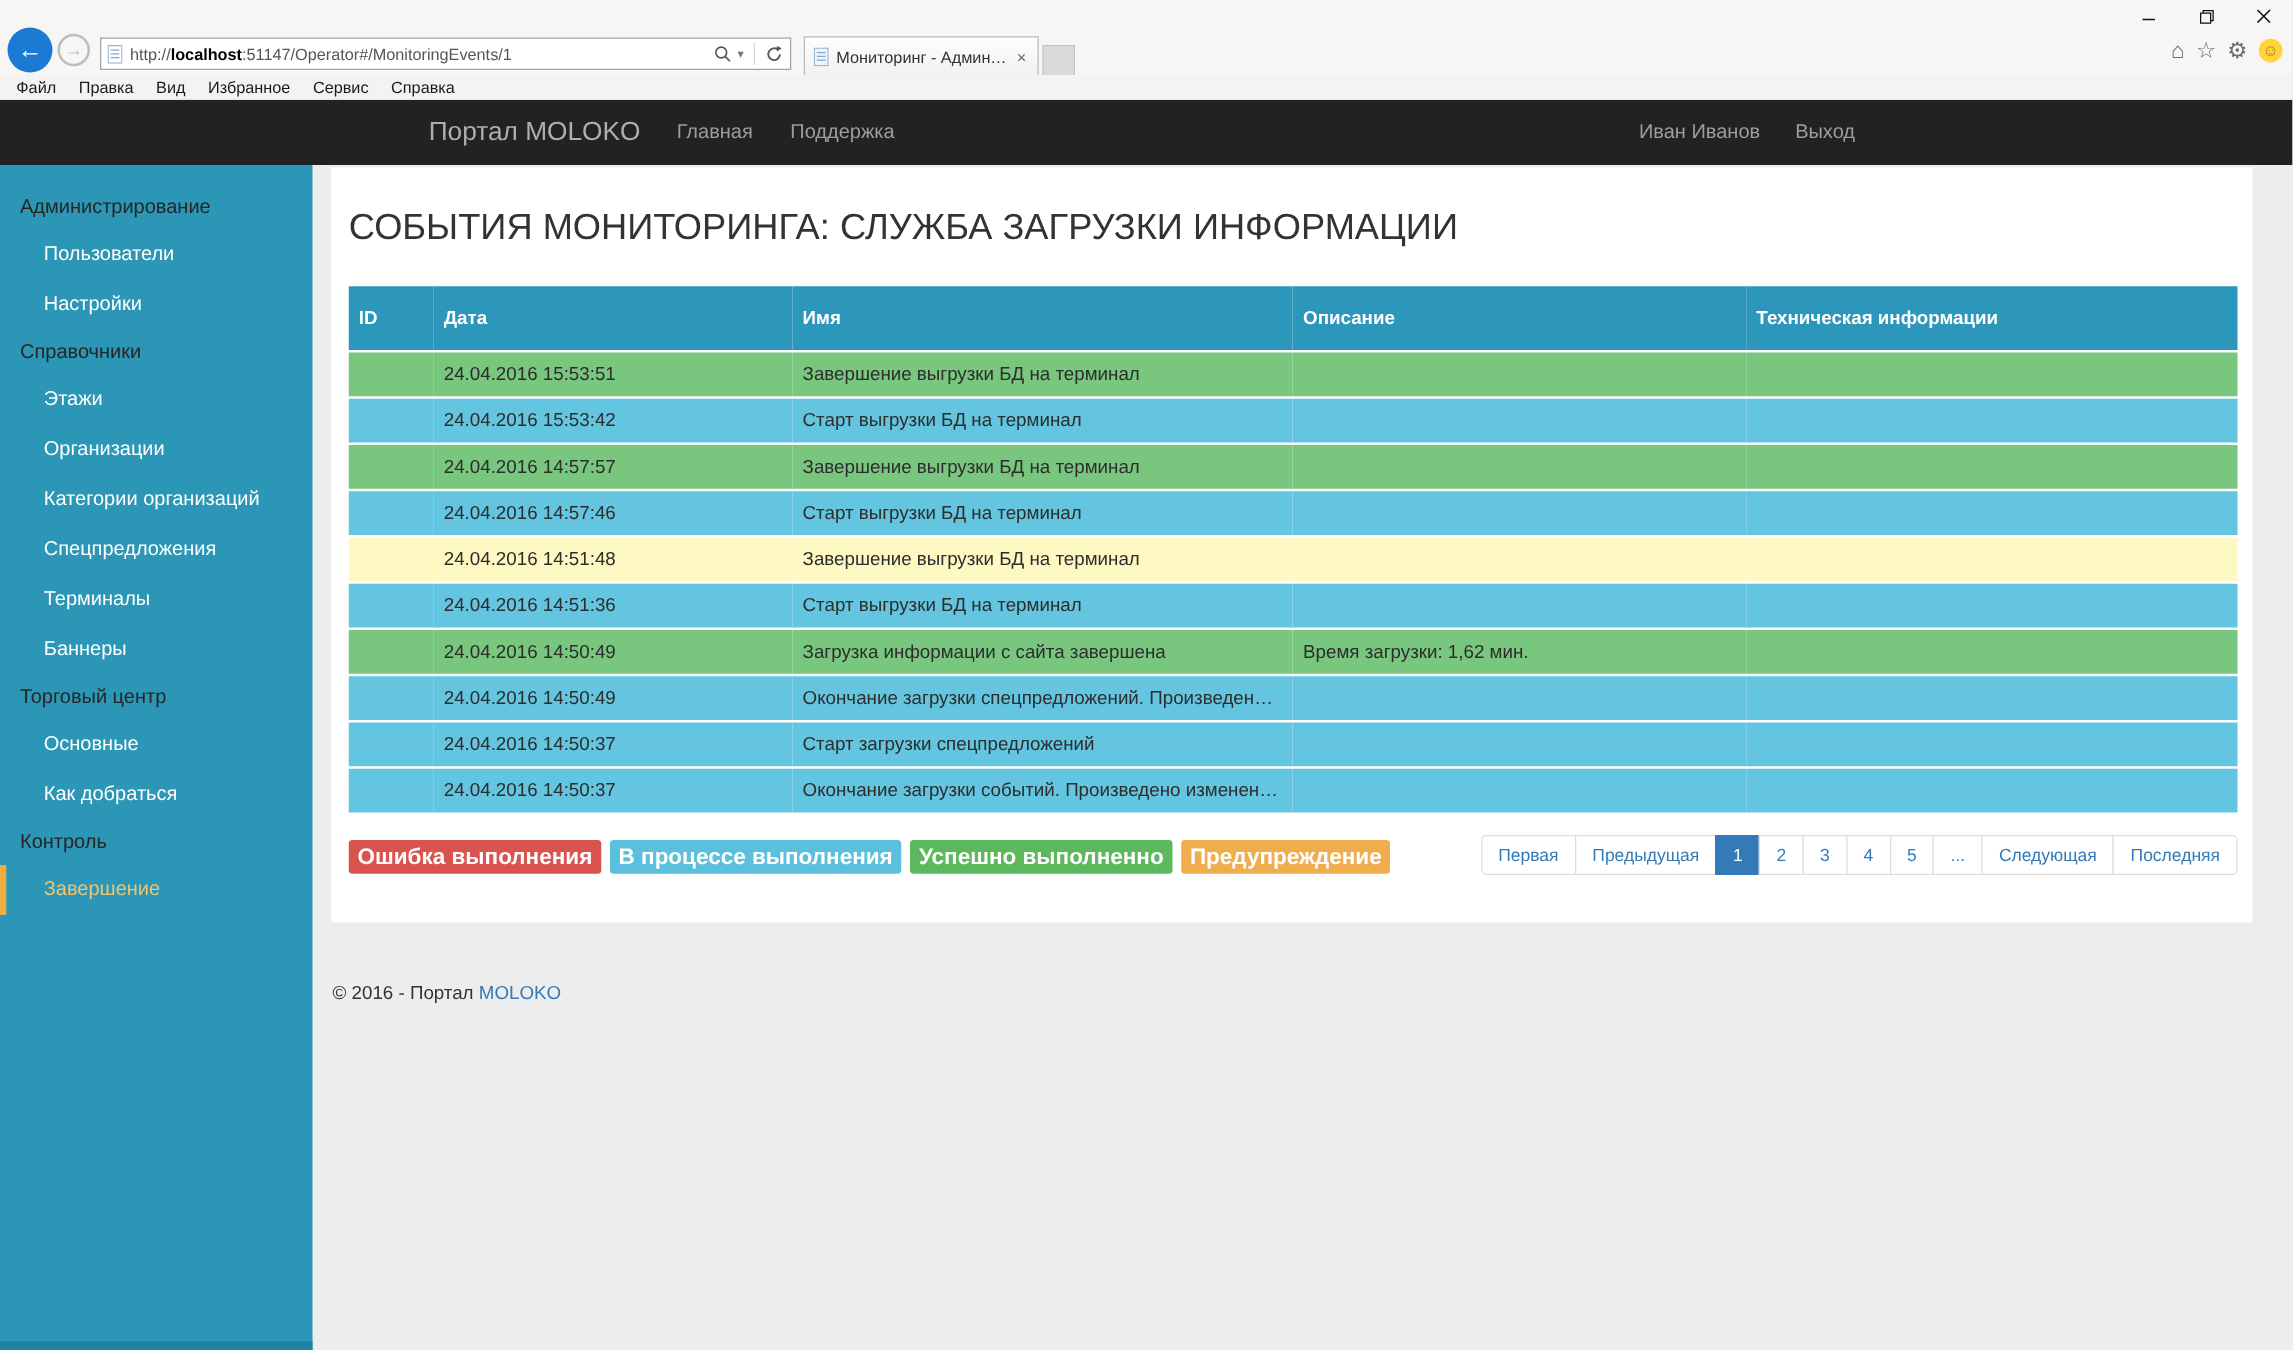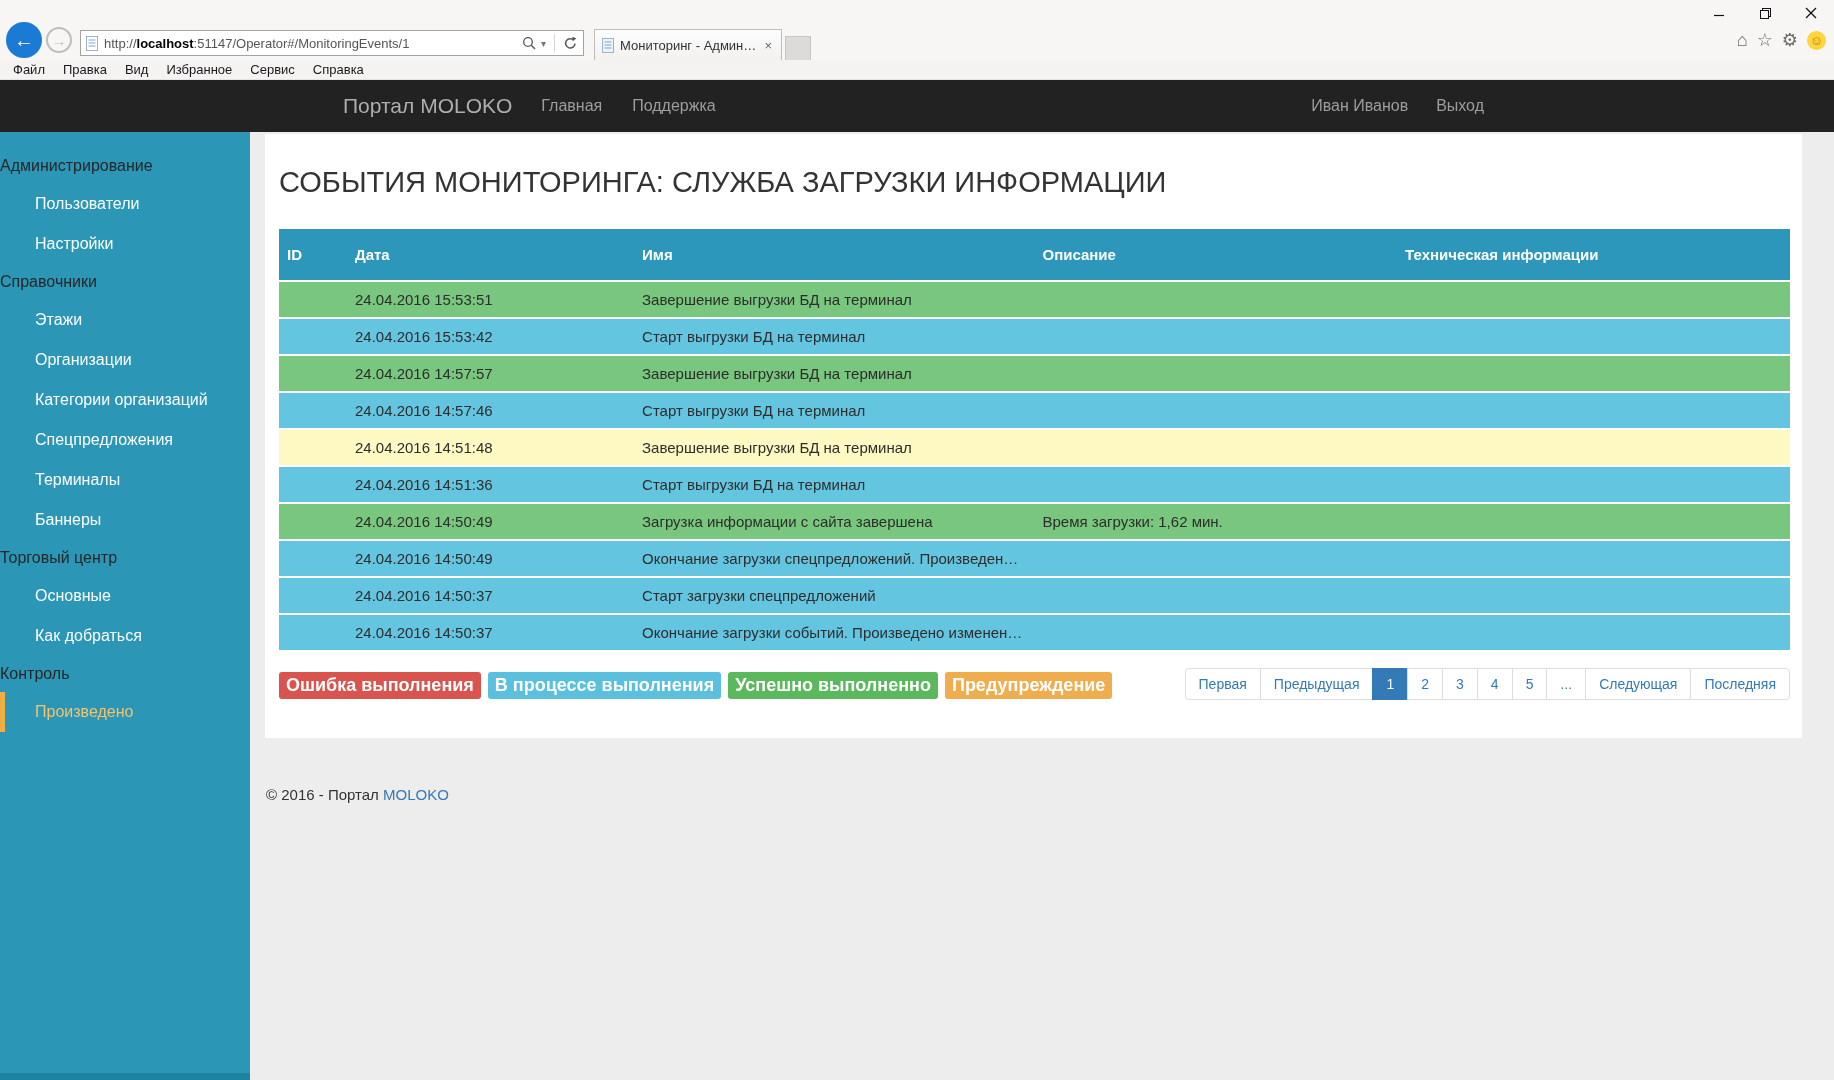--- a/index.html
+++ b/index.html
@@ -23,21 +23,21 @@
     height:34px; background:#f7f6f5; position:relative;
     display:flex; align-items:center;
   }
   .nav-circle {
     position:absolute; border-radius:50%;
     display:flex; align-items:center; justify-content:center;
   }
   .back-btn { left:6px; top:-4px; width:36px; height:36px; background:#1b7ad4; color:#fff; font-size:20px; }
   .fwd-btn  { left:46px; top:1px; width:26px; height:26px; background:#f7f6f5; border:2px solid #bdbdbd; color:#bdbdbd; font-size:15px; }
   .urlbar {
-    margin-left:80px; width:504px; height:26px; background:#fff;
+    margin-left:80px; width:553px; height:26px; background:#fff;
     border:1px solid #a3a3a3; display:flex; align-items:center;
     padding:0 5px; font-size:13px; color:#555; white-space:nowrap; overflow:hidden;
   }
   .urlbar .url-text { flex:1; overflow:hidden; text-overflow:ellipsis; margin-left:6px; }
   .url-host { color:#000; font-weight:bold; }
   .url-tools { display:flex; align-items:center; gap:4px; }
   .url-divider { width:1px; height:18px; background:#d8d8d8; margin:0 4px; }
   .caret { color:#777; font-size:10px; }
   .tab {
     align-self:flex-end; margin-left:10px; width:188px; height:31px;
@@ -76,21 +76,21 @@
   .nav-link { padding:0 15px; }
   .nav-right { margin-left:auto; margin-right:336px; display:flex; }
   .nav-right span { padding:0 14px; }
 
   
   .layout { display:flex; height:948px; }
   .sidebar {
     width:250px; flex-shrink:0; background:#2b96b6; position:relative;
     padding-top:16px; font-size:16px;
   }
-  .side-header { color:#262626; padding:9px 10px 9px 0; }
+  .side-header { color:#262626; padding:9px 10px 9px 16px; }
   .side-item { color:#fff; padding:11px 10px 11px 35px; cursor:pointer; }
   .side-item.active {
     color:#f2c46d; border-left:5px solid #efae3f; padding-left:30px;
   }
   .sidebar-bottom { position:absolute; bottom:0; left:0; width:100%; height:7px; background:#1e83a2; }
 
   .content { flex:1; padding:2px 32px 0 15px; background:#ededed; }
   .card { background:#fff; padding:24px 12px 38px 14px; }
   .page-title {
     margin:8px 0 28px 0; font-size:29px; font-weight:300; color:#333; letter-spacing:0;
@@ -233,21 +233,21 @@
       <div class="side-item">Этажи</div>
       <div class="side-item">Организации</div>
       <div class="side-item">Категории организаций</div>
       <div class="side-item">Спецпредложения</div>
       <div class="side-item">Терминалы</div>
       <div class="side-item">Баннеры</div>
       <div class="side-header">Торговый центр</div>
       <div class="side-item">Основные</div>
       <div class="side-item">Как добраться</div>
       <div class="side-header">Контроль</div>
-      <div class="side-item active">Произведено</div>
+      <div class="side-item active">Завершение</div>
       <div class="sidebar-bottom"></div>
     </div>
 
   <div class="content">
     <div class="card">
       <h1 class="page-title">СОБЫТИЯ МОНИТОРИНГА: СЛУЖБА ЗАГРУЗКИ ИНФОРМАЦИИ</h1>
 
       <table class="events">
         <colgroup>
           <col style="width:4.5%">

